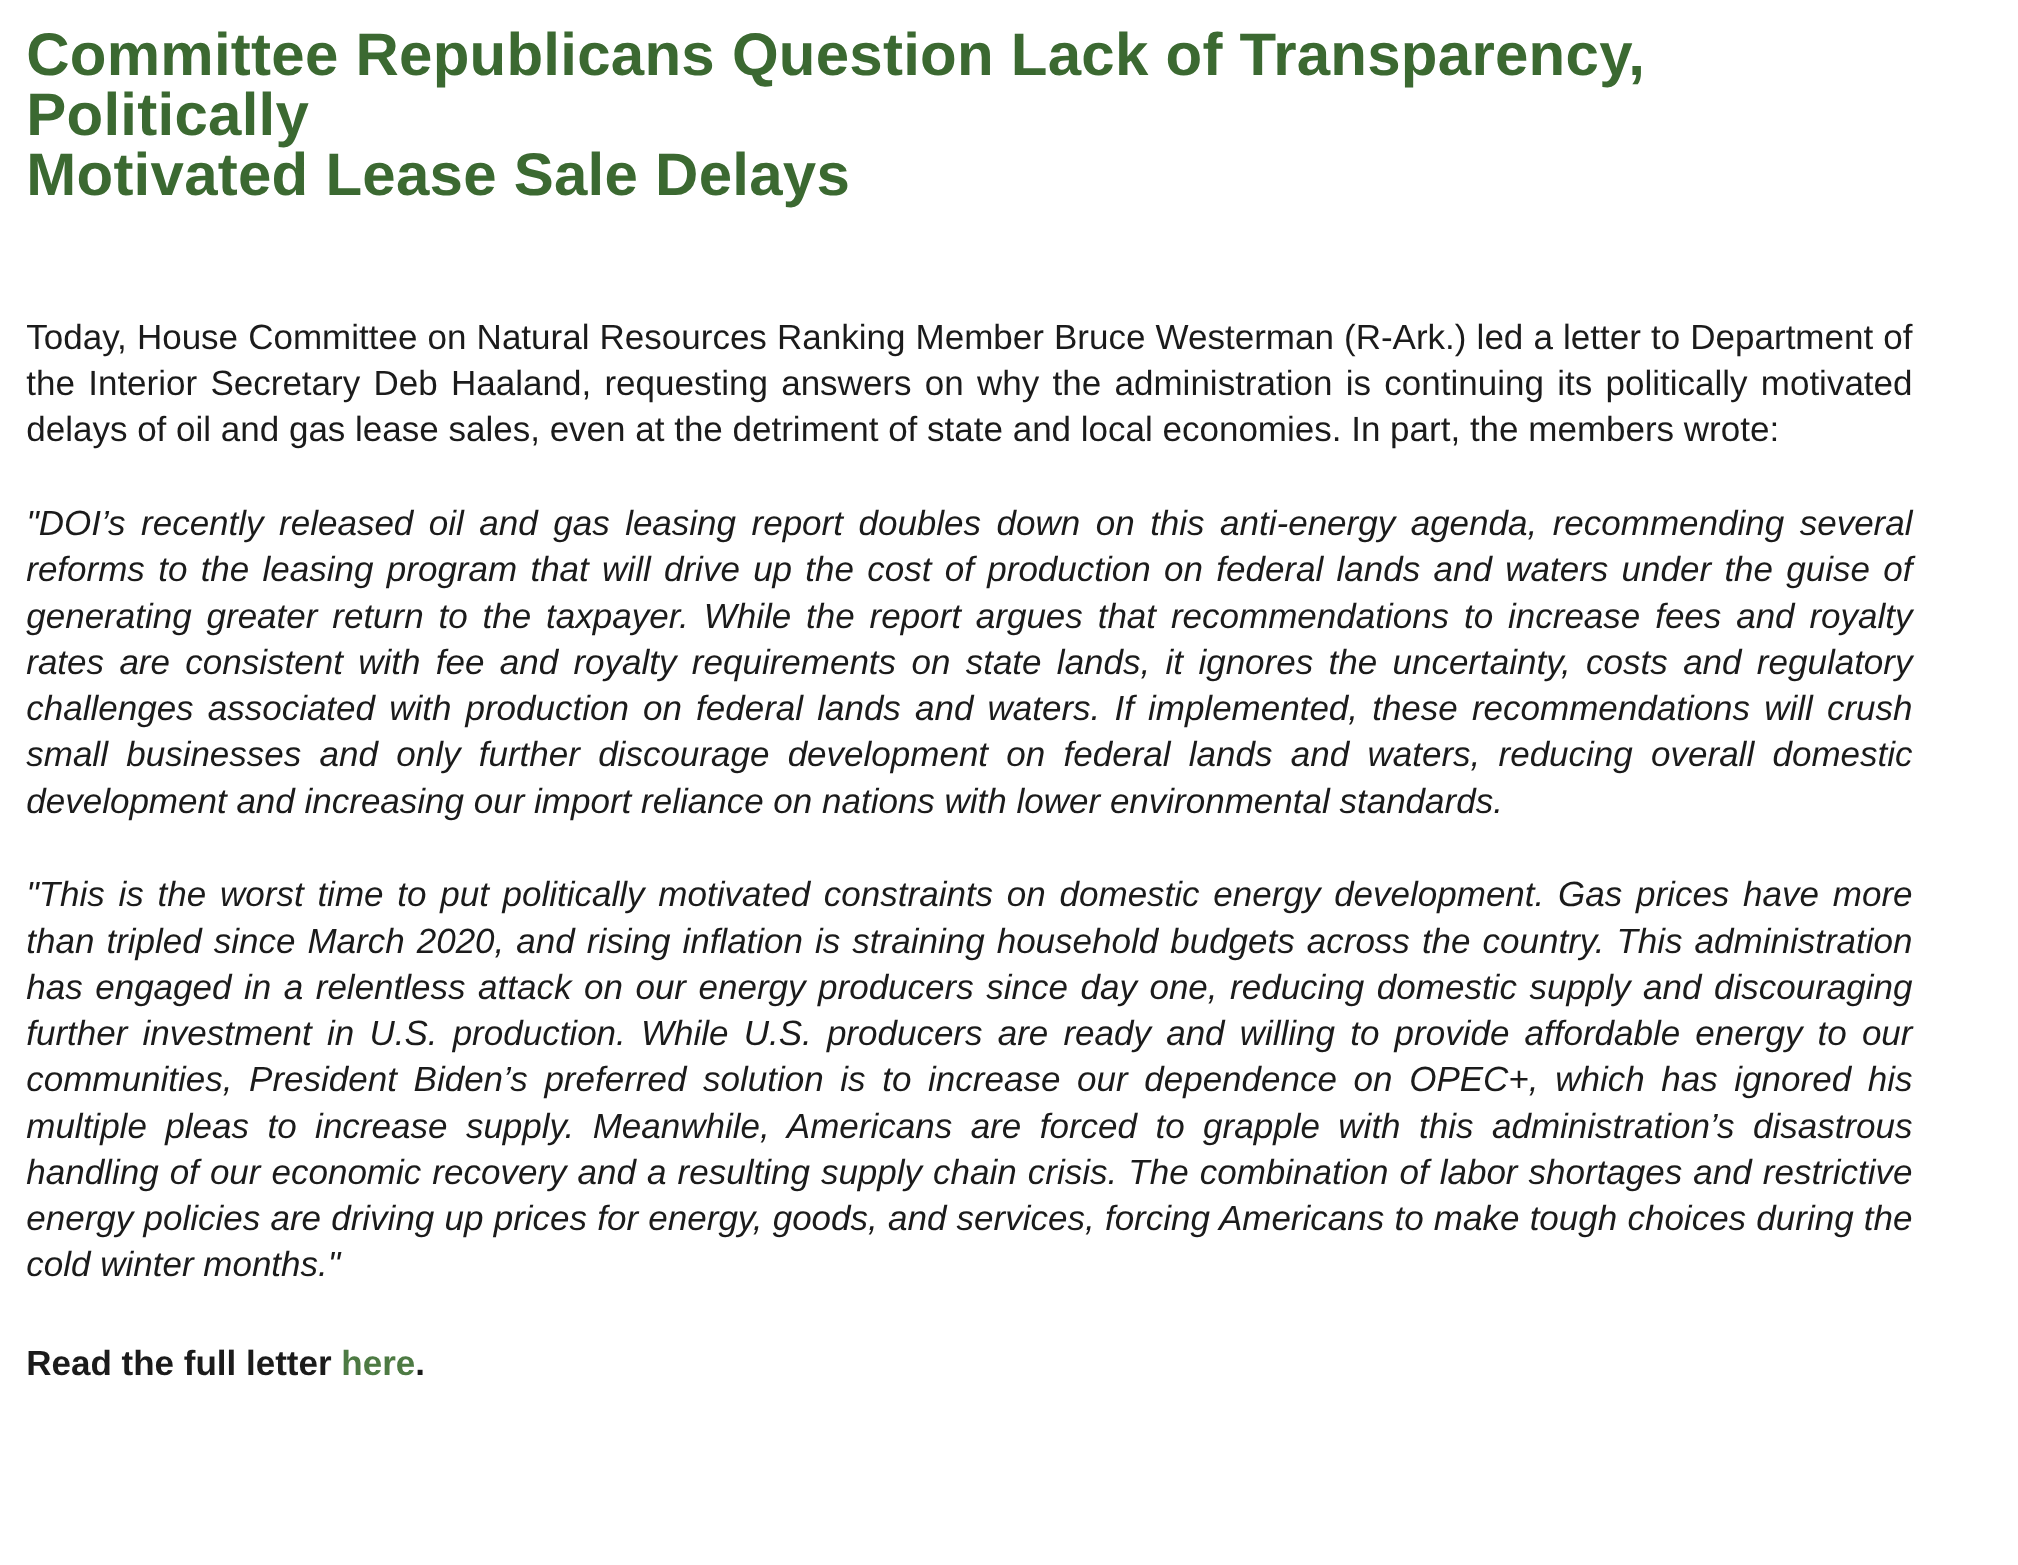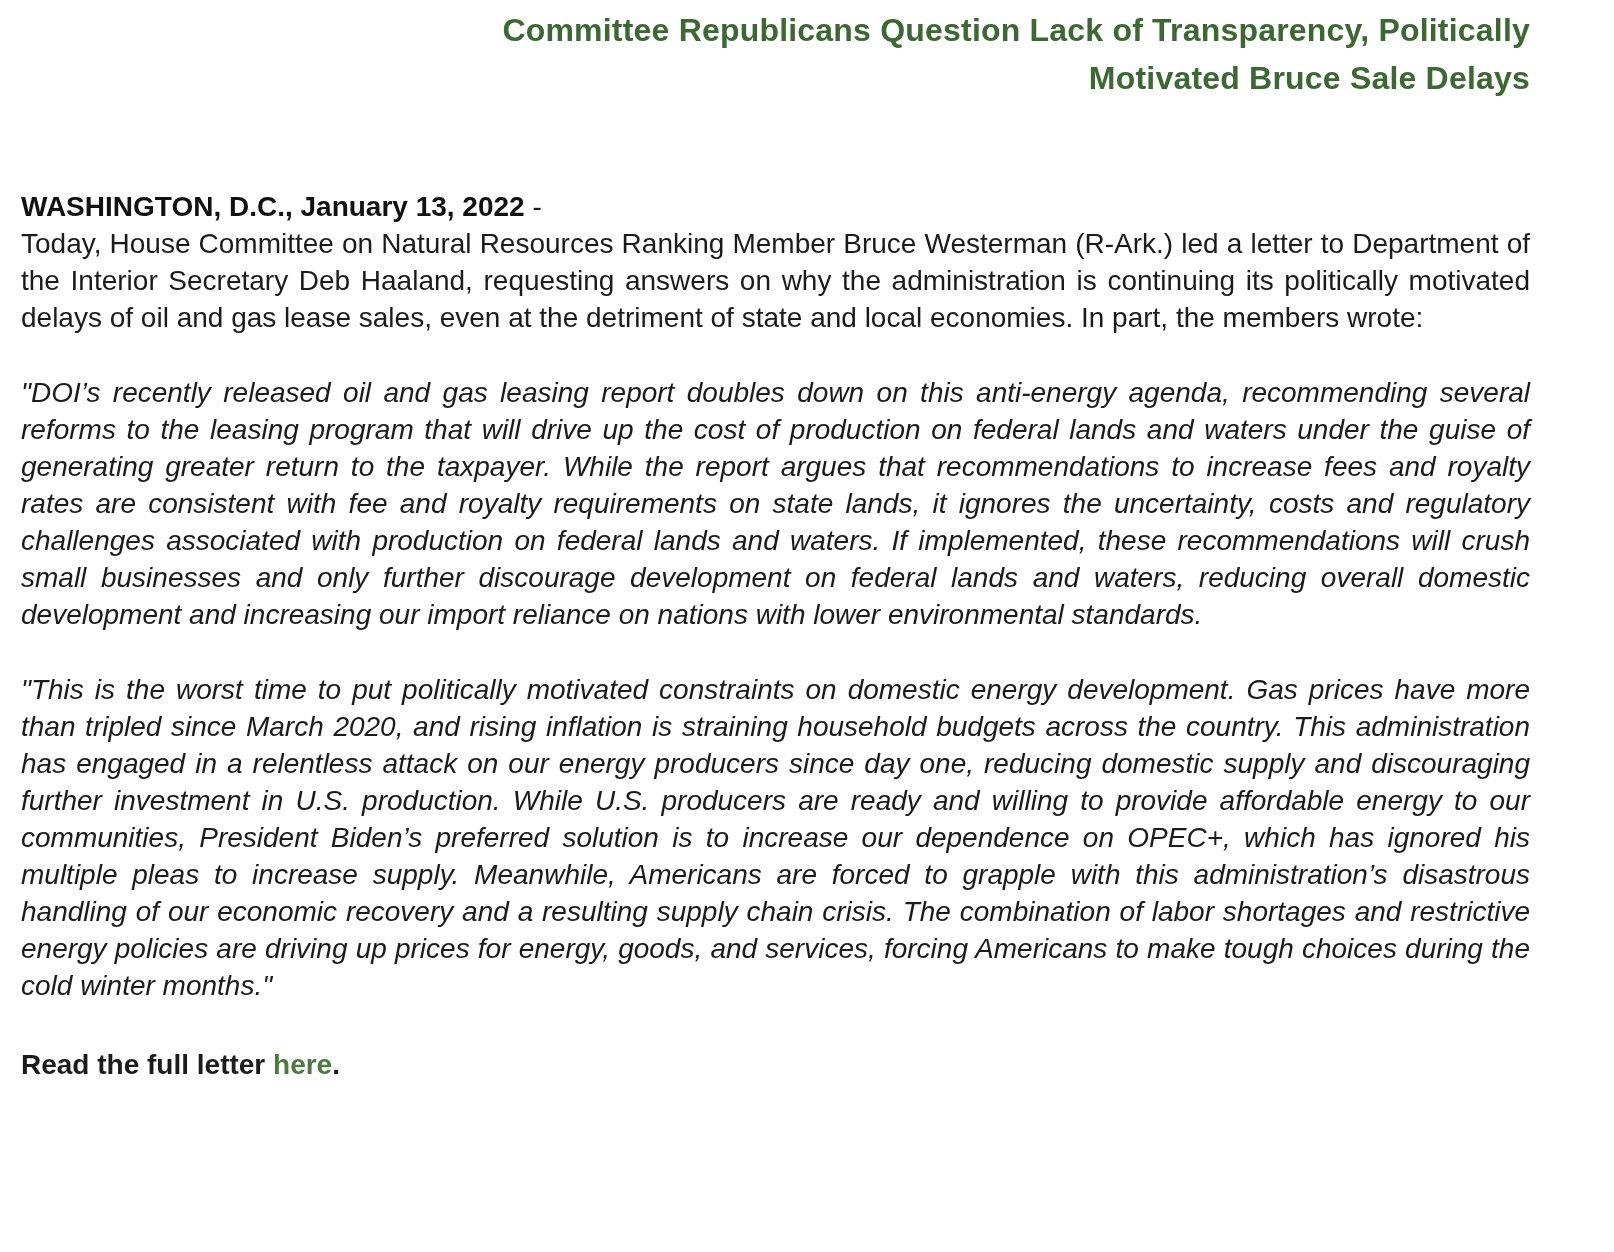--- a/index.html
+++ b/index.html
@@ -13,27 +13,26 @@
     width: 1614px;
     box-sizing: border-box;
   }
   .article {
     box-sizing: border-box;
     width: 1614px;
     min-height: 1252px;
     padding: 6px 84px 20px 21px;
   }
   h1.title {
-    margin: 0 0 86px 0;
-    font-size: 32px;
+    margin: 15px 0 86px 0;
+    font-size: 48px;
     line-height: 48px;
     font-weight: bold;
     color: #3b6931;
     letter-spacing: 0.2px;
-    text-align: right;
   }
   h1.title span { display: block; }
   p {
     margin: 0;
     font-size: 28px;
     line-height: 37px;
   }
   .dateline-para {
     font-weight: normal;
   }
@@ -59,27 +58,23 @@
     cursor: pointer;
   }
 </style>
 </head>
 <body>
 
 <div class="article">
 
   <h1 class="title">
     <span>Committee Republicans Question Lack of Transparency, Politically</span>
-    <span>Motivated Bruce Sale Delays</span>
+    <span>Motivated Lease Sale Delays</span>
   </h1>
 
-  <p class="dateline-para">
-    <strong>WASHINGTON, D.C., January 13, 2022</strong>
-    <span>-</span>
-  </p>
 
   <p class="intro">Today, House Committee on Natural Resources Ranking Member Bruce Westerman (R-Ark.) led a letter to Department of the Interior Secretary Deb Haaland, requesting answers on why the administration is continuing its politically motivated delays of oil and gas lease sales, even at the detriment of state and local economies. In part, the members wrote:</p>
 
   <p class="quote">"DOI’s recently released oil and gas leasing report doubles down on this anti-energy agenda, recommending several reforms to the leasing program that will drive up the cost of production on federal lands and waters under the guise of generating greater return to the taxpayer. While the report argues that recommendations to increase fees and royalty rates are consistent with fee and royalty requirements on state lands, it ignores the uncertainty, costs and regulatory challenges associated with production on federal lands and waters. If implemented, these recommendations will crush small businesses and only further discourage development on federal lands and waters, reducing overall domestic development and increasing our import reliance on nations with lower environmental standards.</p>
 
   <p class="quote">"This is the worst time to put politically motivated constraints on domestic energy development. Gas prices have more than tripled since March 2020, and rising inflation is straining household budgets across the country. This administration has engaged in a relentless attack on our energy producers since day one, reducing domestic supply and discouraging further investment in U.S. production. While U.S. producers are ready and willing to provide affordable energy to our communities, President Biden’s preferred solution is to increase our dependence on OPEC+, which has ignored his multiple pleas to increase supply. Meanwhile, Americans are forced to grapple with this administration’s disastrous handling of our economic recovery and a resulting supply chain crisis. The combination of labor shortages and restrictive energy policies are driving up prices for energy, goods, and services, forcing Americans to make tough choices during the cold winter months."</p>
 
   <p class="footer-line">
     <span>Read the full letter</span>
     <a href="#" class="letter-link">here</a><span>.</span>

